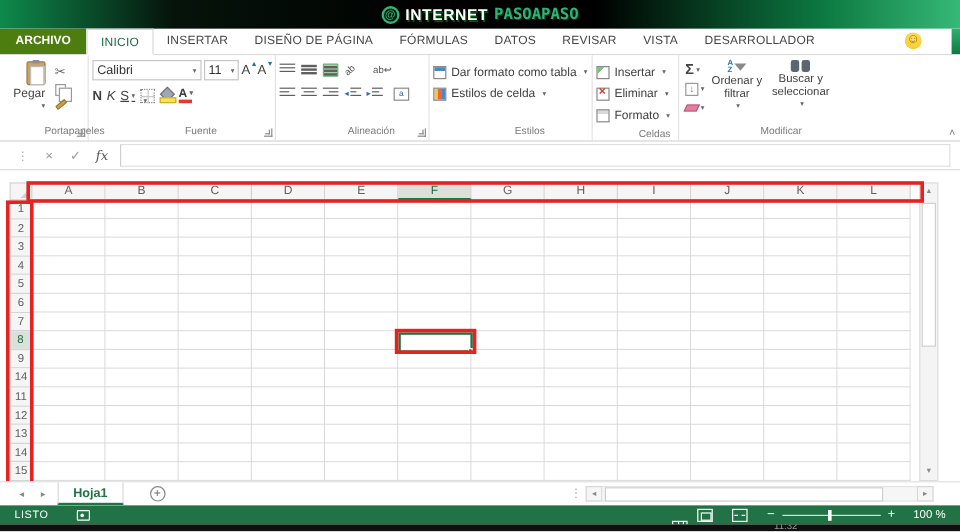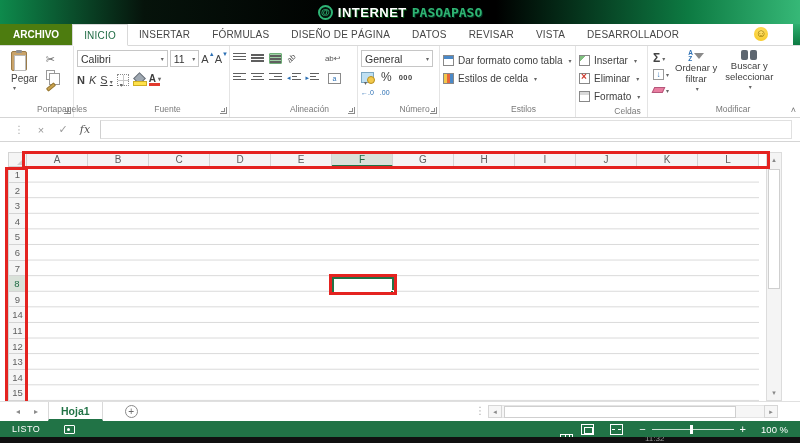--- a/index.html
+++ b/index.html
@@ -32,21 +32,21 @@
   
   .ribbon { height:72px; display:flex; background:#fff; border-bottom:1px solid #d5d5d5; padding:0 2px; position:relative; }
   .group { position:relative; display:flex; flex-direction:column; border-right:1px solid #e4e4e4; padding:2px 3px 0 3px; }
   .g-body { flex:1; display:flex; }
   .g-label { height:14px; text-align:center; font-size:8.5px; color:#7a7a7a; line-height:13px;margin-left:32px; }
   .launcher { position:absolute; right:2px; bottom:3px; width:7px; height:7px;
     border-right:1px solid #8a8a8a; border-bottom:1px solid #8a8a8a; }
   .launcher::before { content:""; position:absolute; right:1px; bottom:1px; width:3px; height:3px;
     border-right:1px solid #8a8a8a; border-bottom:1px solid #8a8a8a; }
   .caret { font-size:6px; color:#666; margin-left:2px; vertical-align:middle; }
-  .bigbtn { display:flex; flex-direction:column; align-items:flex-start; justify-content:flex-start; padding:3px 6px 0 6px; font-size:10px; color:#444; }
+  .bigbtn { display:flex; flex-direction:column; align-items:flex-end; justify-content:flex-start; padding:3px 6px 0 6px; font-size:10px; color:#444; }
   .smallbtn { display:flex; align-items:center; height:18px; padding:0 2px; color:#555; }
 
   
   .clipboard { width:16px; height:20px; background:#c9a36a; border:1px solid #9a7b48; border-radius:2px; position:relative; margin-bottom:2px; }
   .clipboard::before { content:""; position:absolute; left:2px; top:3px; width:10px; height:14px; background:#fff; border:1px solid #bbb; }
   .clipboard::after { content:""; position:absolute; left:4px; top:-2px; width:6px; height:3px; background:#8f8f8f; border-radius:1px; }
   .mini-col { display:flex; flex-direction:column; justify-content:flex-start; gap:1px; padding-top:2px; }
   .ico-cut { font-size:11px; color:#666; }
   .ico-copy { position:relative; width:9px; height:10px; border:1px solid #999; background:#fff; margin:1px 2px; }
   .ico-copy::before { content:""; position:absolute; left:2px; top:2px; width:9px; height:10px; border:1px solid #999; background:#fff; }
@@ -195,22 +195,22 @@
     <span class="brand-icon">@</span>
     <span class="brand-primary">INTERNET</span>
     <span class="brand-secondary">PASOAPASO</span>
   </div>
 
   <div class="tabrow">
     <div class="tab-file">ARCHIVO</div>
     <div style="display:flex">
         <div class="tab active">INICIO</div>
         <div class="tab">INSERTAR</div>
+        <div class="tab">DISEÑO DE PÁGINA</div>
         <div class="tab">FÓRMULAS</div>
-        <div class="tab">DISEÑO DE PÁGINA</div>
         <div class="tab">DATOS</div>
         <div class="tab">REVISAR</div>
         <div class="tab">VISTA</div>
         <div class="tab">DESARROLLADOR</div>
       </div>
     <div class="smiley">☺</div>
     <div class="tab-right-strip"></div>
   </div>
 
   <div class="ribbon">
@@ -271,21 +271,21 @@
               <i></i>
               <i></i>
               <i></i>
             </span>
           <span class="bars vbot alignsel">
               <i></i>
               <i></i>
               <i></i>
             </span>
           <span class="ico-orient dd">ab</span>
-          <span class="ico-wrap" style="margin-left:24px">ab↩</span>
+          <span class="ico-wrap" style="margin-left:10px">ab↩</span>
         </div>
         <div class="alrow">
           <span class="bars hleft">
               <i></i>
               <i></i>
               <i></i>
             </span>
           <span class="bars hcenter">
               <i></i>
               <i></i>
@@ -312,41 +312,20 @@
                 <i></i>
               </span>
             </span>
           <span class="ico-merge dd" style="margin-left:4px">a</span>
         </div>
       </div>
       <div class="g-label">Alineación</div>
       <span class="launcher"></span>
     </div>
 
-    <div class="group" style="width:82px">
-      <div class="g-body" style="flex-direction:column">
-        <div class="fontrow1">
-          <div class="selbox dd" style="width:72px">
-            <span>General</span>
-          <span class="caret">▾</span>
-            </div>
-        </div>
-        <div class="alrow" style="gap:7px;height:16px">
-          <span class="ico-acct dd"><span class="caret">▾</span></span>
-          <span class="fmt" style="font-size:12px">%</span>
-          <span class="num-000">000</span>
-        </div>
-        <div class="alrow" style="gap:6px;height:14px">
-          <span class="num-dec"><b>←.0</b></span>
-          <span class="num-dec"><b>.00</b></span>
-        </div>
-      </div>
-      <div class="g-label">Número</div>
-      <span class="launcher"></span>
-    </div>
 
     <div class="group" style="width:136px">
       <div class="g-body" style="flex-direction:column;padding-top:3px">
         <div class="rowbtn dd">
           <span class="ico-tbl"></span>
           <span>Dar formato como tabla</span>
         <span class="caret">▾</span>
           </div>
         <div class="rowbtn dd">
           <span class="ico-cs"></span>

